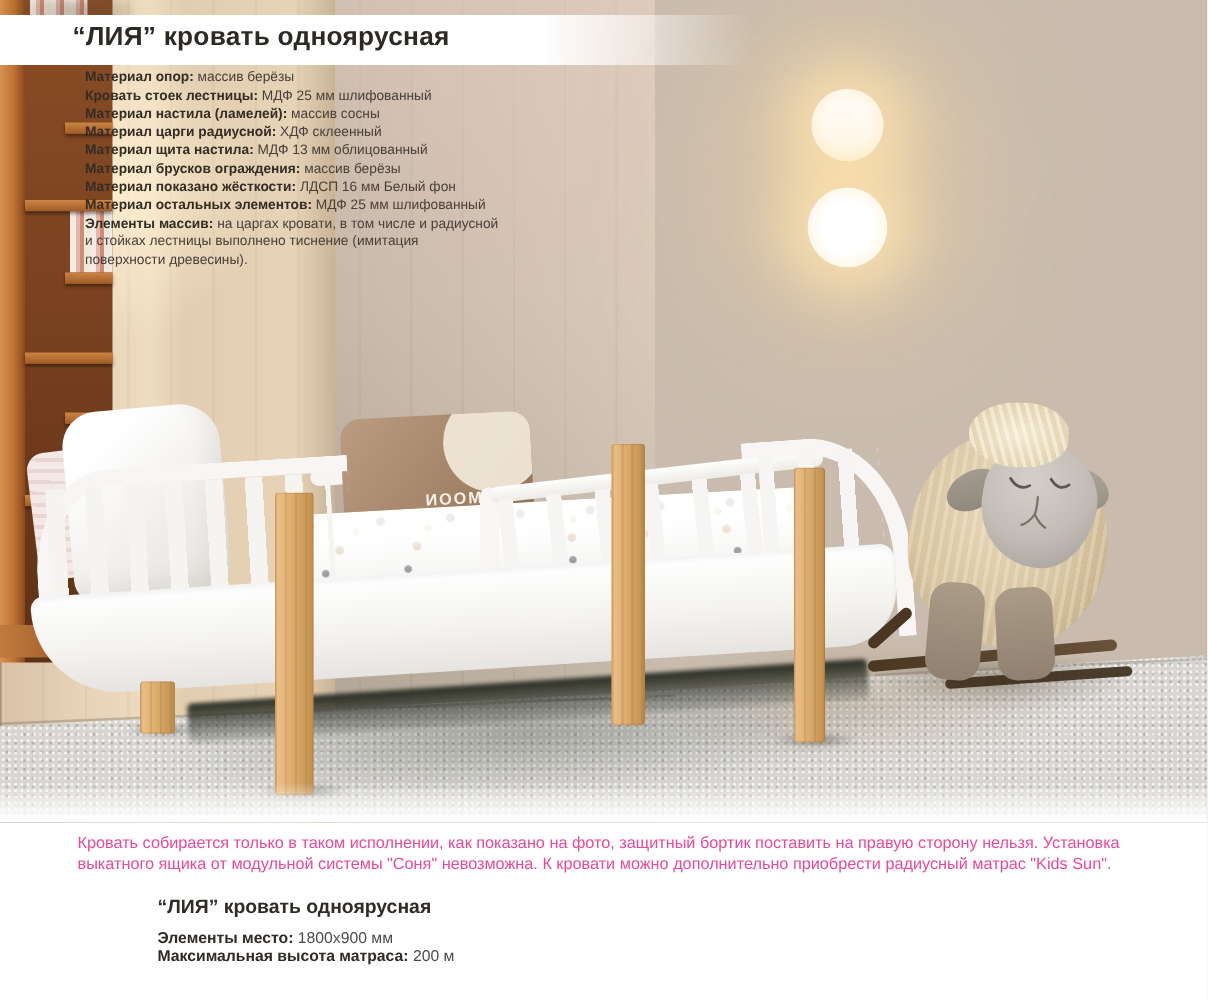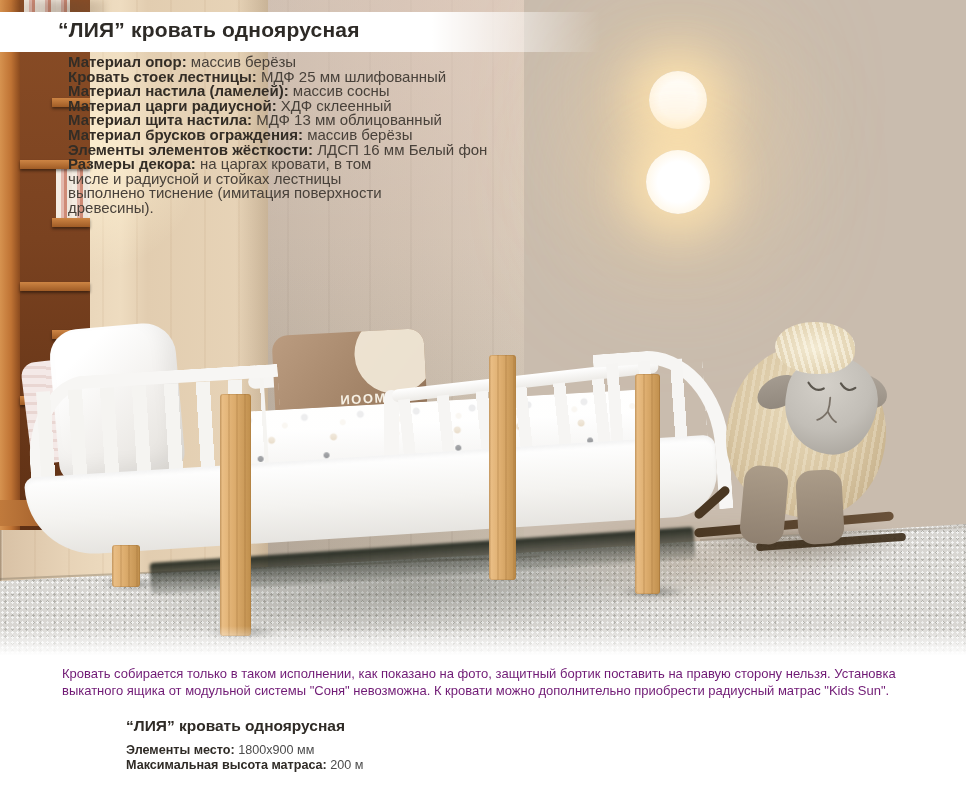--- a/index.html
+++ b/index.html
@@ -159,27 +159,27 @@
       radial-gradient(#f3ead2, #dccaa5); }
 
   
   .fade-bottom { left:0; top:626px; width:966px; height:32px;
     background:linear-gradient(180deg, rgba(255,255,255,0), #ffffff 92%); }
 
   .title-band { left:0; top:12px; width:600px; height:40px;
     background:linear-gradient(90deg, #ffffff 0%, #ffffff 72%, rgba(255,255,255,0.55) 85%, rgba(255,255,255,0) 100%); }
   .page-title { left:58px; top:18px; font-size:21px; font-weight:bold; color:#2d2a26; letter-spacing:.2px; }
 
-  .materials { left:68px; top:55px; width:345px; font-size:15px; line-height:14.6px; color:#48413a; }
+  .materials { left:68px; top:55px; width:345px; font-size:11px; line-height:14.6px; color:#48413a; }
   .spec-row { white-space:nowrap; }
   .spec-row.wrap { white-space:normal; width:332px; }
   .spec-row b { color:#332d26; }
 
   
-  .note { left:62px; top:666px; width:880px; font-size:13px; line-height:16.5px; color:#701a75; }
+  .note { left:62px; top:666px; width:880px; font-size:13px; line-height:16.5px; color:#ec4899; }
   .footer-title { left:126px; top:717px; font-size:15.5px; font-weight:bold; color:#2f2b26; }
   .dims { left:126px; top:743px; font-size:12.6px; line-height:15.4px; color:#4c4c4c; }
   .dims b { color:#2f2b26; }
 </style>
 </head>
 <body>
 
 <div class="stage">
 
   <div class="photo">
@@ -276,22 +276,23 @@
     <div class="abs title-band"></div>
     <div class="abs page-title">“ЛИЯ” кровать одноярусная</div>
 
     <div class="abs materials">
       <div class="spec-row"><b>Материал опор:</b> <span>массив берёзы</span></div>
       <div class="spec-row"><b>Кровать стоек лестницы:</b> <span>МДФ 25 мм шлифованный</span></div>
       <div class="spec-row"><b>Материал настила (ламелей):</b> <span>массив сосны</span></div>
       <div class="spec-row"><b>Материал царги радиусной:</b> <span>ХДФ склеенный</span></div>
       <div class="spec-row"><b>Материал щита настила:</b> <span>МДФ 13 мм облицованный</span></div>
       <div class="spec-row"><b>Материал брусков ограждения:</b> <span>массив берёзы</span></div>
-      <div class="spec-row"><b>Элементы элементов жёсткости:</b> <span>ЛДСП 16 мм Белый фон</span></div>
-      <div class="spec-row wrap"><b>Размеры декора:</b> <span>на царгах кровати, в том числе и радиусной и стойках лестницы выполнено тиснение (имитация поверхности древесины).</span></div>
+      <div class="spec-row"><b>Материал показано жёсткости:</b> <span>ЛДСП 16 мм Белый фон</span></div>
+      <div class="spec-row"><b>Материал остальных элементов:</b> <span>МДФ 25 мм шлифованный</span></div>
+      <div class="spec-row wrap"><b>Элементы массив:</b> <span>на царгах кровати, в том числе и радиусной и стойках лестницы выполнено тиснение (имитация поверхности древесины).</span></div>
     </div>
 
     <div class="abs fade-bottom"></div>
   </div>
 
   <div class="abs note">Кровать собирается только в таком исполнении, как показано на фото, защитный бортик поставить на правую сторону нельзя. Установка выкатного ящика от модульной системы "Соня" невозможна. К кровати можно дополнительно приобрести радиусный матрас "Kids Sun".</div>
 
   <div class="abs footer-title">“ЛИЯ” кровать одноярусная</div>
 
   <div class="abs dims">

